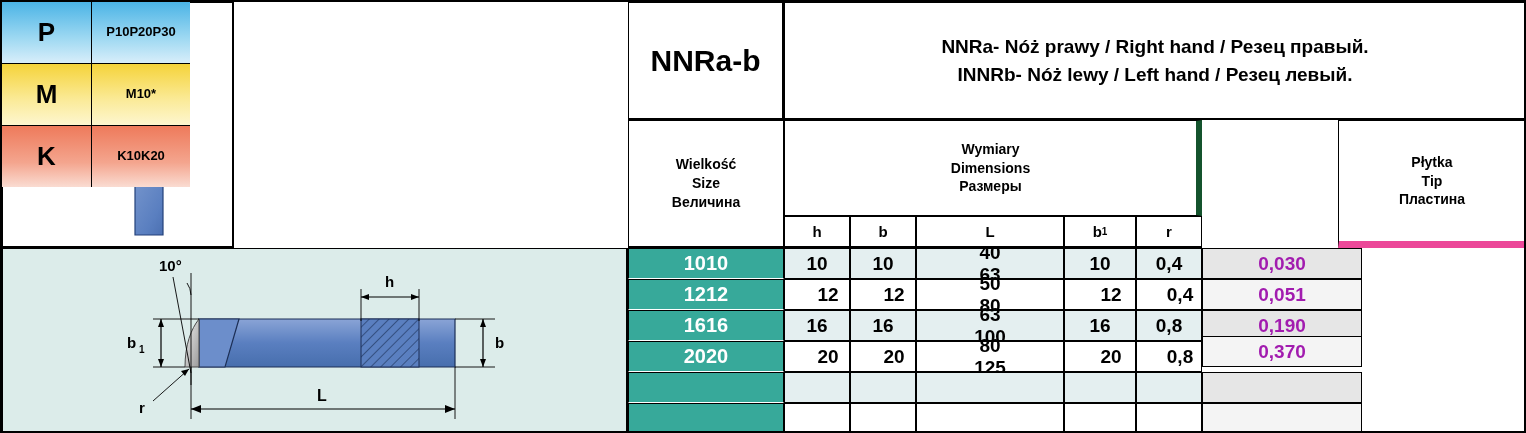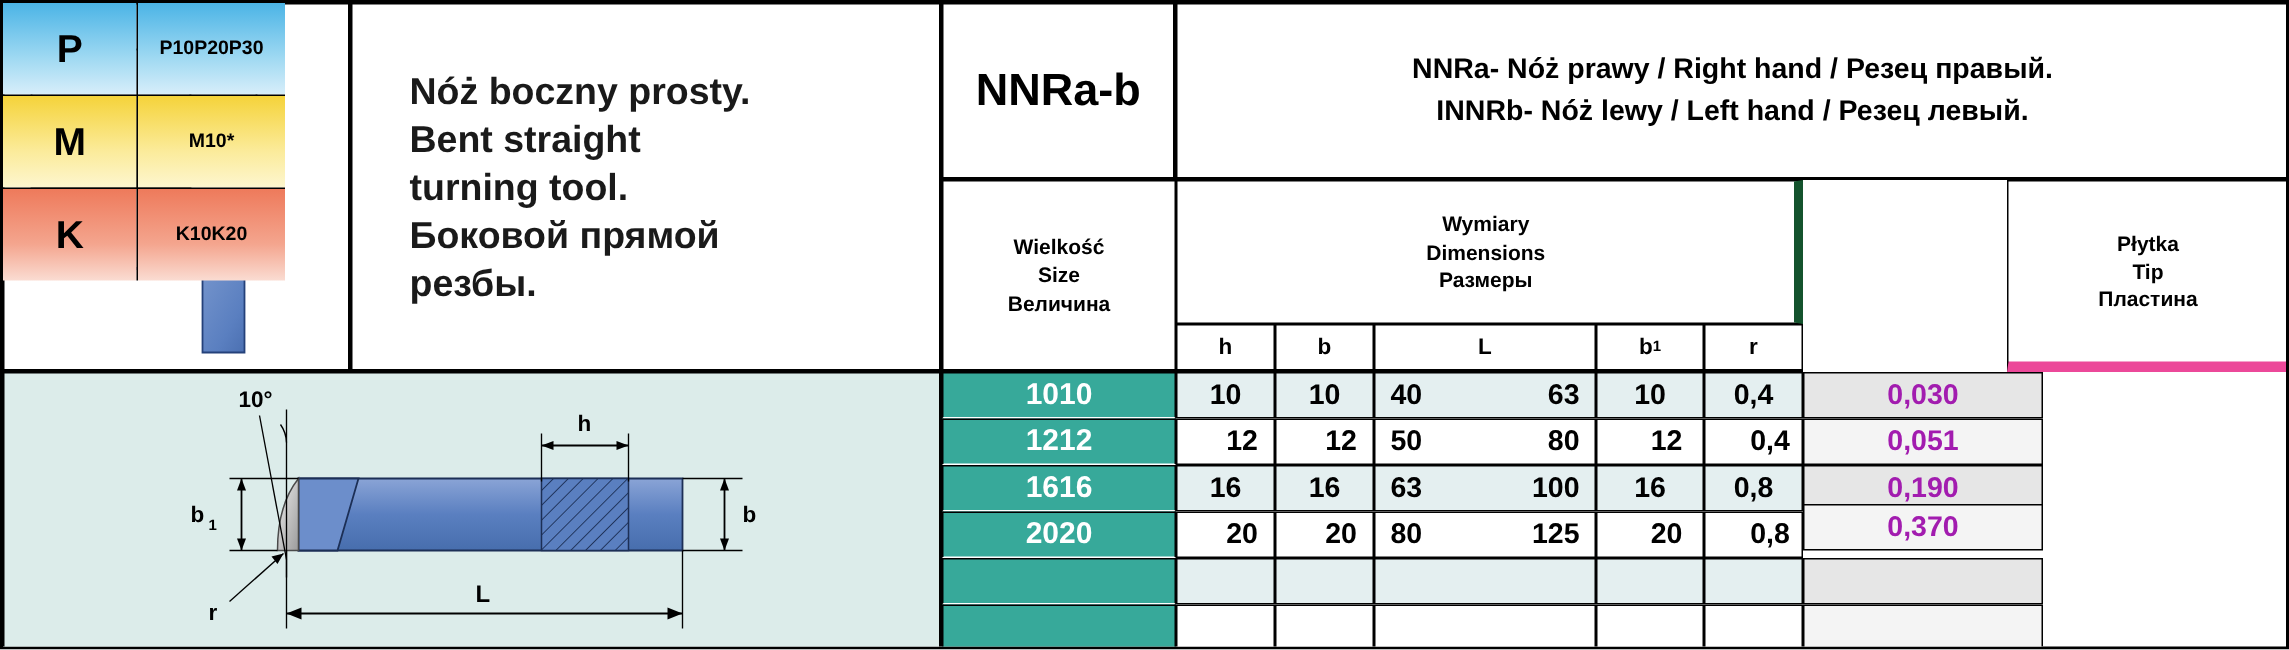--- a/index.html
+++ b/index.html
@@ -185,21 +185,21 @@
     height: 31px;
     border-right: 1px solid #000;
     border-bottom: 1px solid #000;
     display: flex;
     align-items: center;
     justify-content: center;
     font-size: 19px;
     font-weight: bold;
     color: #000;
   }
-  .dcell.L { justify-content: space-between; padding: 0 10px; }
+  .dcell.L { justify-content: center; padding: 0 10px; flex-direction: column; }
   .row-shade-a { background: #e4eff0; }
   .row-shade-b { background: #ffffff; padding-left: 22px; }
   .wcell {
     left: 1200px; width: 160px; height: 31px;
     border-right: 1px solid #000;
     border-bottom: 1px solid #000;
     display: flex;
     align-items: center;
     justify-content: center;
     font-size: 19px;
@@ -287,27 +287,20 @@
 
       <path d="M137,155 L176,155 L176,175 L160,175 L160,232 L132,232 L132,166 Z" fill="url(#blueGrad)" stroke="#24417a" stroke-width="1.2"></path>
 
       <path d="M137,148 C146,144 160,146 166,154 L166,168 L137,168 Z" fill="url(#tipGrad)" stroke="#4a4a4a" stroke-width="1"></path>
 
       <line x1="88" y1="176" x2="20" y2="176" stroke="#2a3f9d" stroke-width="2"></line>
       <polygon points="20,176 30,171 30,181" fill="#2a3f9d"></polygon>
     </svg>
   </div>
 
-  <div class="cell" id="title-block">
-    <div id="title-text">Nóż boczny prosty.
-Bent straight
-turning tool.
-Боковой прямой
-резбы.</div>
-  </div>
 
   <div class="cell" id="code-cell">
     <div id="code-text">NNRa-b</div>
   </div>
 
   <div class="cell" id="hand-cell">
     <div id="hand-text">NNRa- Nóż prawy / Right hand / Резец правый.
 INNRb- Nóż lewy / Left hand / Резец левый.</div>
   </div>
 

